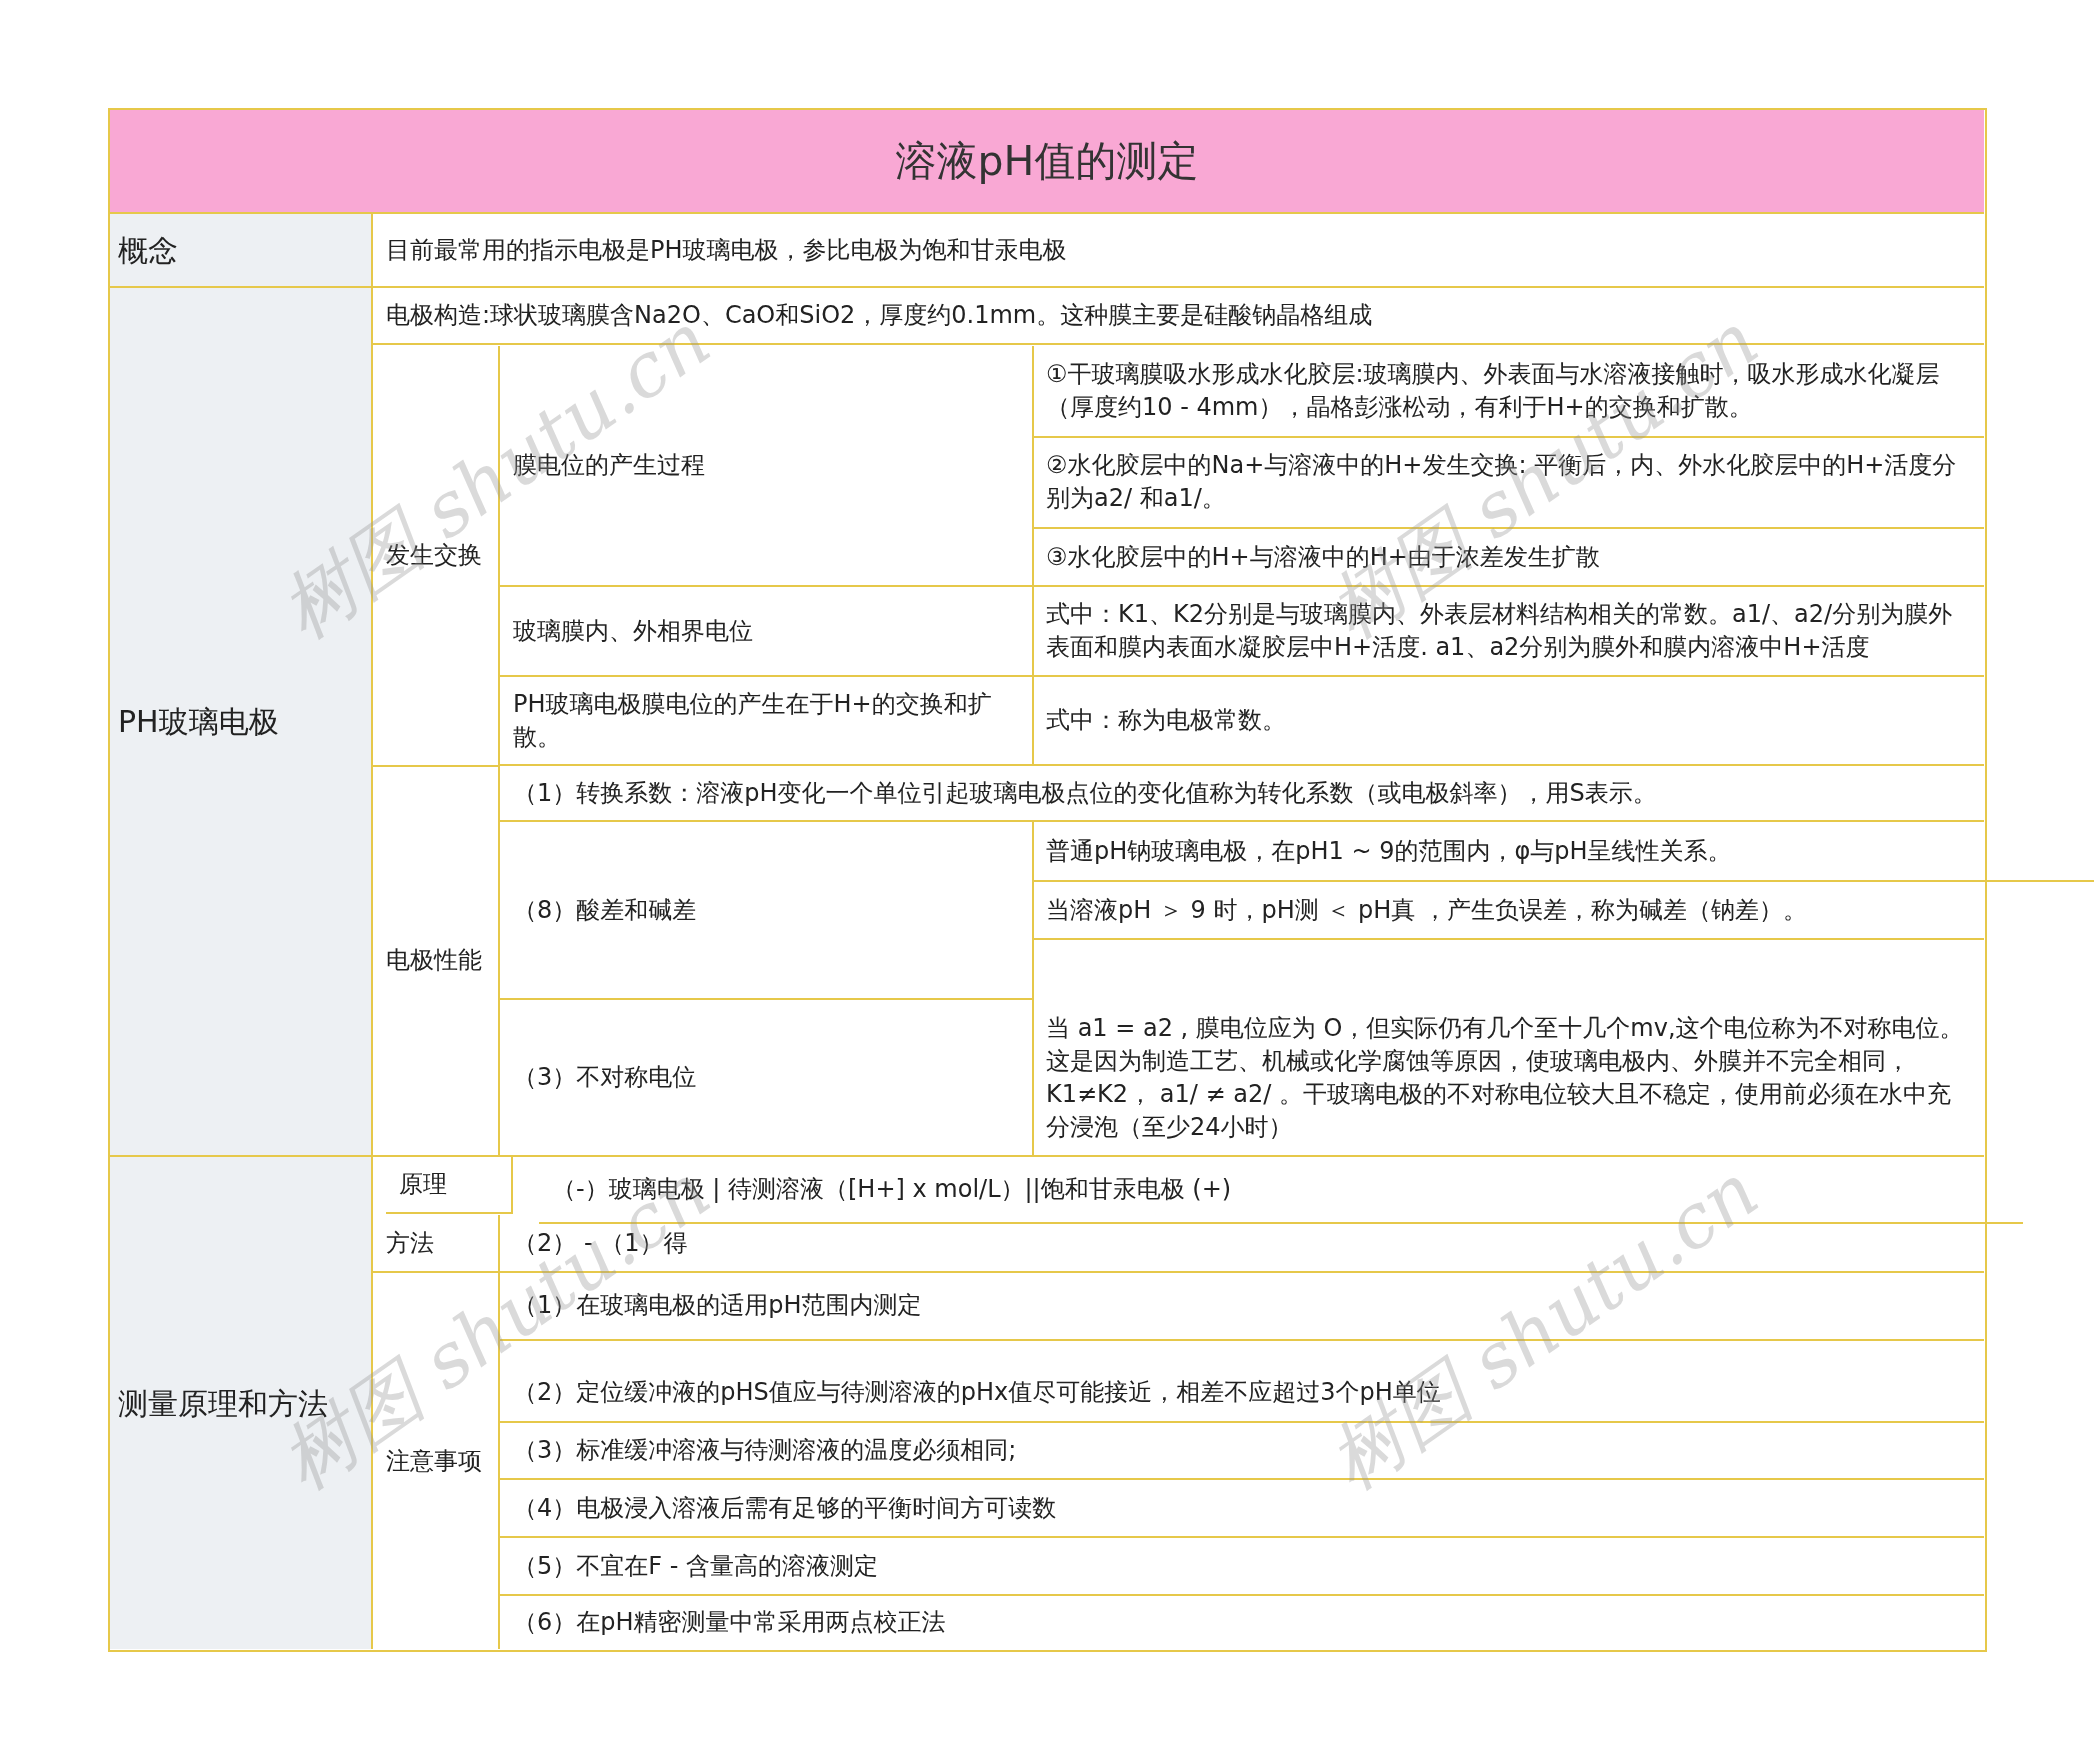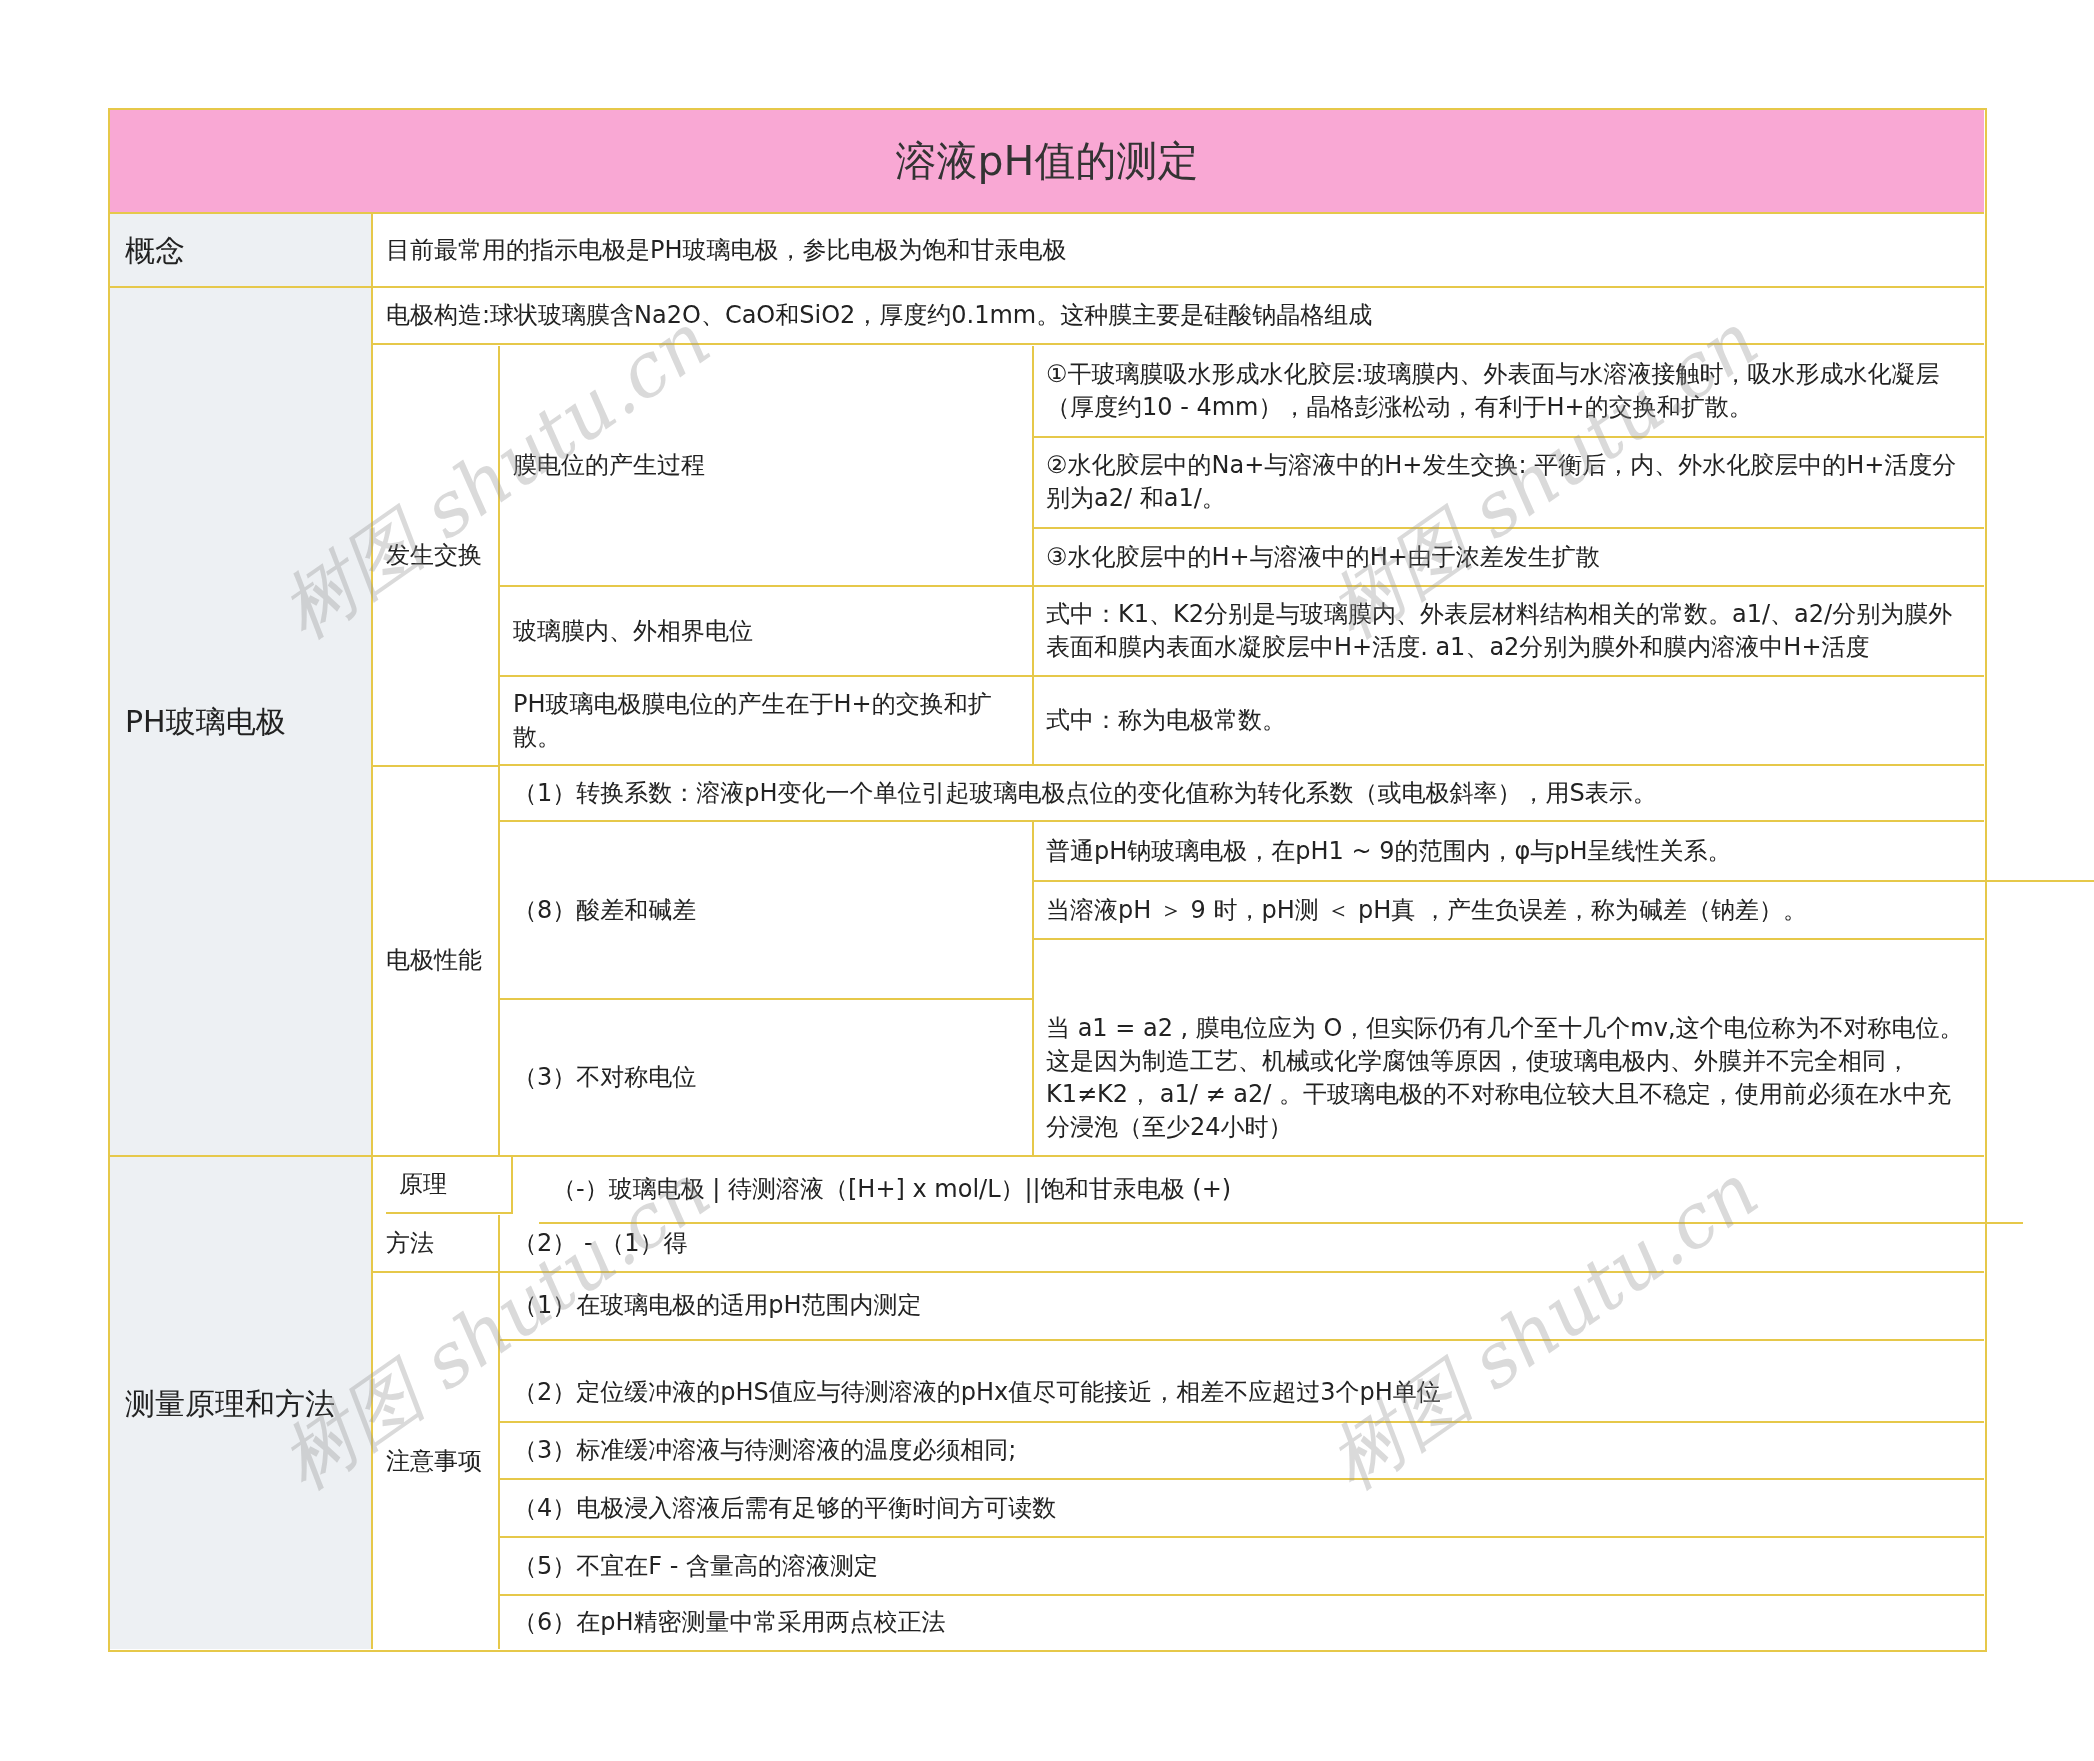--- a/index.html
+++ b/index.html
@@ -7,21 +7,21 @@
          font-family: "DejaVu Sans", "Liberation Sans", sans-serif; color: #222222; }
   .tbl { position: absolute; left: 108px; top: 108px; width: 1879px; height: 1544px;
          border: 2.5px solid #e6c84a; box-sizing: border-box; background: #ffffff; }
   .cell { position: absolute; box-sizing: border-box; border-right: 2.5px solid #e6c84a;
           border-bottom: 2.5px solid #e6c84a; display: flex; align-items: center;
           padding: 0 13px; font-size: 24px; line-height: 33px; overflow: hidden; }
   .cell.top { align-items: flex-start; padding-top: 16.4px; }
   .cell.noright { border-right: none; }
   .cell.nobottom { border-bottom: none; }
   .header { background: #f9a8d4; justify-content: center; font-size: 41px; color: #333333; }
-  .l1 { background: #edf0f3; font-size: 30px; padding-left: 15px; }
+  .l1 { background: #edf0f3; font-size: 30px; padding-left: 8px; }
   .l2 { font-size: 24px; }
   .wm { position: absolute; font-family: "DejaVu Serif", "Liberation Serif", serif;
         font-size: 75px; color: rgba(150,150,150,0.35); transform: rotate(-35deg);
         white-space: nowrap; pointer-events: none; font-style: italic; }
 </style>
 </head>
 <body>
 
 <div class="tbl">
 

